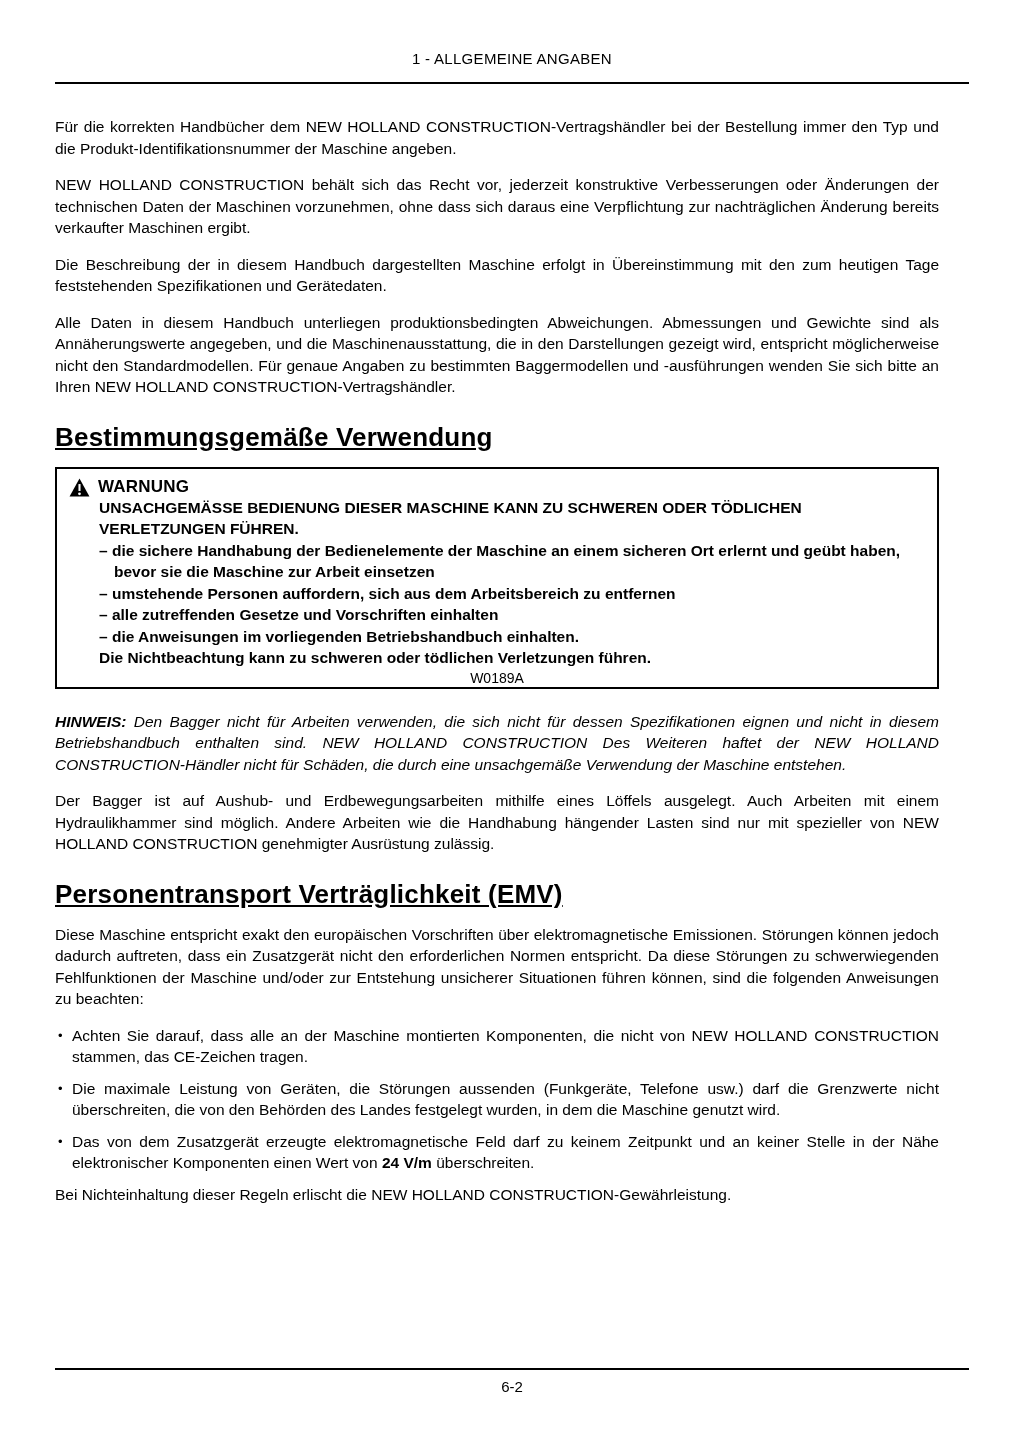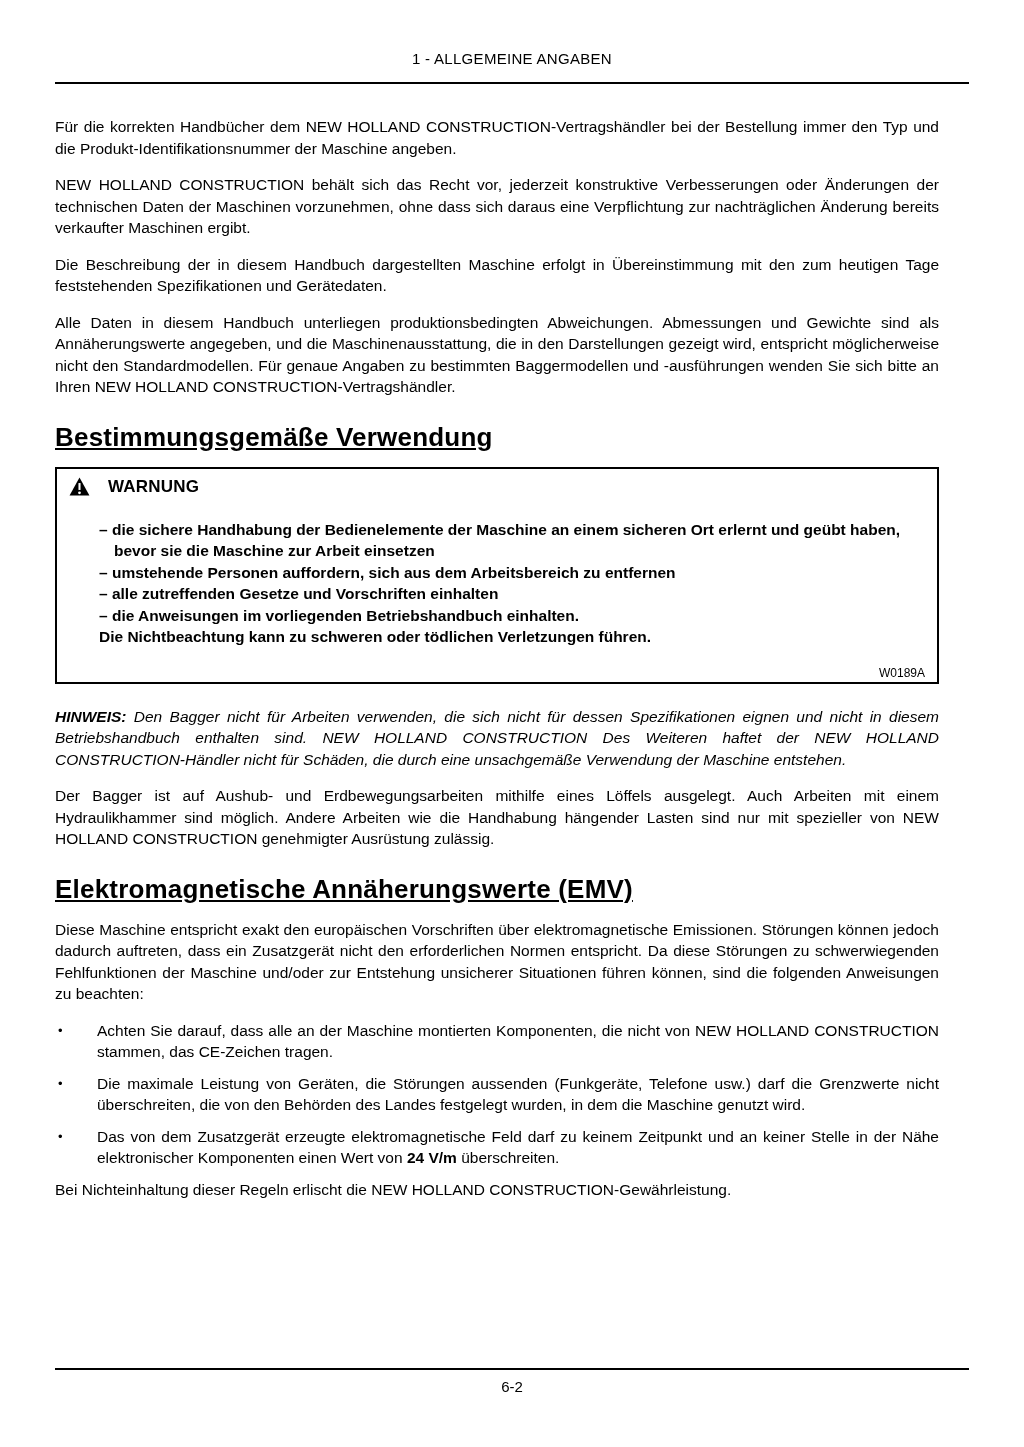--- a/index.html
+++ b/index.html
@@ -44,52 +44,51 @@
     letter-spacing: 0.2px;
     text-decoration: underline;
   }
   .warnbox {
     border: 2px solid #000;
     padding: 8px 12px 2px 12px;
     margin: 4px 0 22px 0;
   }
   .warn-head {
     display: flex;
-    align-items: flex-start;
-    gap: 18px;
-    margin-bottom: 22px;
+    align-items: flex-end;
+    gap: 8px;
+    margin-bottom: 0;
   }
   .warn-head .label {
     font-size: 17px;
     font-weight: bold;
     letter-spacing: 0.2px;
   }
   .warn-body {
     margin-left: 30px;
     font-weight: bold;
     font-size: 15.5px;
     line-height: 21.5px;
   }
   .warn-body .witem {
     padding-left: 15px;
     text-indent: -15px;
   }
   .warn-code {
-    text-align: right;
-    font-size: 12px;
+    text-align: center;
+    font-size: 14px;
     line-height: 14px;
-    margin-top: 18px;
+    margin-top: 2px;
   }
   .note .note-label { font-weight: bold; font-style: italic; }
   .note .note-text  { font-style: italic; }
   .bullets { margin: 4px 0 6px 0; }
   .bullet {
     display: flex;
     margin-bottom: 10px;
-    gap: 25px;
   }
   .bullet .marker {
     flex: 0 0 17px;
     font-size: 13px;
     line-height: 21.5px;
     padding-left: 3px;
   }
   .bullet .marker::before { content: "\2022"; }
   .bullet .btext {
     flex: 1;
@@ -133,34 +132,35 @@
         <span class="warn-icon">
           <svg width="21" height="19" viewBox="0 0 24 22" aria-hidden="true">
             <polygon points="12,0.5 23.5,21.5 0.5,21.5" fill="#000"></polygon>
             <rect x="10.8" y="7" width="2.4" height="8" fill="#fff"></rect>
             <circle cx="12" cy="18.3" r="1.6" fill="#fff"></circle>
           </svg>
         </span>
         <span class="label">WARNUNG</span>
       </div>
       <div class="warn-body">
+        <div>UNSACHGEMÄSSE BEDIENUNG DIESER MASCHINE KANN ZU SCHWEREN ODER TÖDLICHEN VERLETZUNGEN FÜHREN.</div>
         <div class="witem">– die sichere Handhabung der Bedienelemente der Maschine an einem sicheren Ort erlernt und geübt haben, bevor sie die Maschine zur Arbeit einsetzen</div>
         <div class="witem">– umstehende Personen auffordern, sich aus dem Arbeitsbereich zu entfernen</div>
         <div class="witem">– alle zutreffenden Gesetze und Vorschriften einhalten</div>
         <div class="witem">– die Anweisungen im vorliegenden Betriebshandbuch einhalten.</div>
         <div>Die Nichtbeachtung kann zu schweren oder tödlichen Verletzungen führen.</div>
       </div>
       <div class="warn-code">W0189A</div>
     </div>
 
     <p class="body note"><span class="note-label">HINWEIS:</span><span class="note-text"> Den Bagger nicht für Arbeiten verwenden, die sich nicht für dessen Spezifikationen eignen und nicht in diesem Betriebshandbuch enthalten sind. NEW HOLLAND CONSTRUCTION Des Weiteren haftet der NEW HOLLAND CONSTRUCTION-Händler nicht für Schäden, die durch eine unsachgemäße Verwendung der Maschine entstehen.</span></p>
 
     <p class="body">Der Bagger ist auf Aushub- und Erdbewegungsarbeiten mithilfe eines Löffels ausgelegt. Auch Arbeiten mit einem Hydraulikhammer sind möglich. Andere Arbeiten wie die Handhabung hängender Lasten sind nur mit spezieller von NEW HOLLAND CONSTRUCTION genehmigter Ausrüstung zulässig.</p>
 
-    <h1 class="section-title">Elektromagnetische Annäherungswerte (EMV)</h1>
+    <h1 class="section-title">Personentransport Verträglichkeit (EMV)</h1>
 
     <p class="body">Diese Maschine entspricht exakt den europäischen Vorschriften über elektromagnetische Emissionen. Störungen können jedoch dadurch auftreten, dass ein Zusatzgerät nicht den erforderlichen Normen entspricht. Da diese Störungen zu schwerwiegenden Fehlfunktionen der Maschine und/oder zur Entstehung unsicherer Situationen führen können, sind die folgenden Anweisungen zu beachten:</p>
 
     <div class="bullets">
       <div class="bullet">
         <span class="marker"></span>
         <div class="btext">Achten Sie darauf, dass alle an der Maschine montierten Komponenten, die nicht von NEW HOLLAND CONSTRUCTION stammen, das CE-Zeichen tragen.</div>
       </div>
       <div class="bullet">
         <span class="marker"></span>

